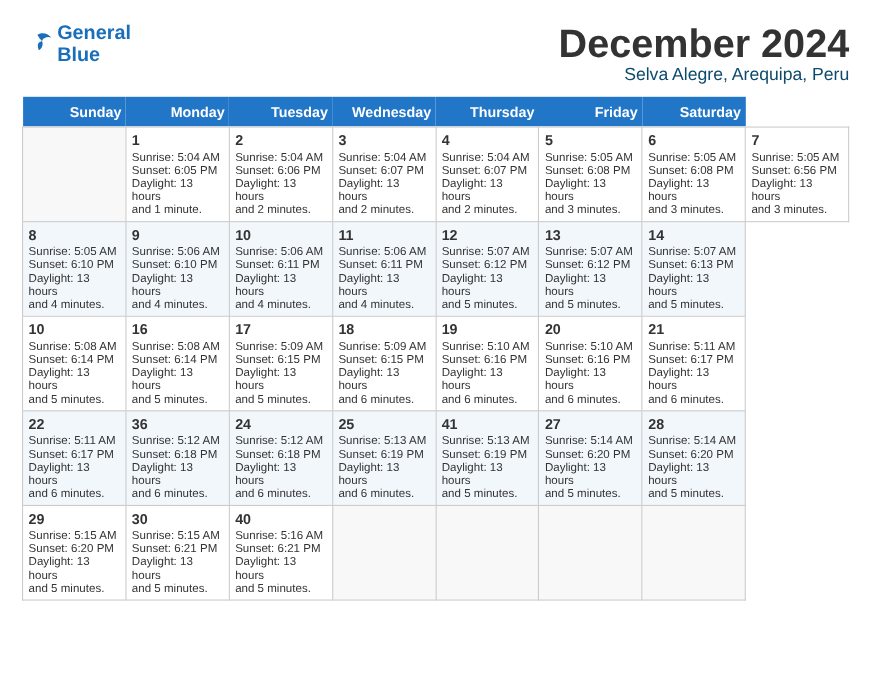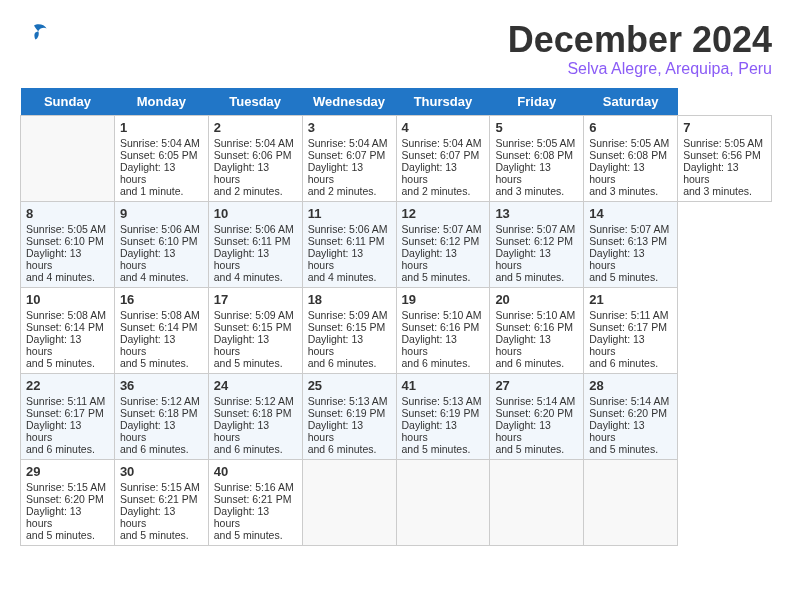--- a/index.html
+++ b/index.html
@@ -39,34 +39,34 @@
       margin-left: 41px;
     }
     .month-title {
       font-size: 36px;
       font-weight: bold;
       color: #333;
       line-height: 1.1;
     }
     .location {
       font-size: 16px;
-      color: #8b5cf6;
+      color: #0c4a6e;
     }
     table {
       width: 100%;
       border-collapse: collapse;
       table-layout: fixed;
     }
     thead tr th {
       background-color: #2176c7;
       color: #fff;
       font-size: 13px;
       font-weight: bold;
       padding: 6px 4px;
-      text-align: center;
+      text-align: right;
     }
     tbody tr td {
       border: 1px solid #ccc;
       vertical-align: top;
       padding: 4px 5px;
       font-size: 10.5px;
       color: #333;
       height: 80px;
     }
     tbody tr:nth-child(odd) td {
@@ -87,20 +87,24 @@
   </style>
 </head>
 <body>
 
 <div class="header-area">
   <div class="logo">
     <svg class="logo-bird" viewBox="0 0 40 40">
       <path d="M20 8 C25 4, 35 6, 38 12 C35 10, 28 11, 26 16 C24 14, 22 12, 20 8Z" fill="#1a6fba"></path>
       <path d="M26 16 C28 20, 26 26, 22 28 C20 24, 20 20, 22 18Z" fill="#1a6fba"></path>
     </svg>
+    <div class="logo-text">
+      <div><span>General</span></div>
+      <div><span>Blue</span></div>
+    </div>
   </div>
   <div class="title-area">
     <div class="month-title">December 2024</div>
     <div class="location">Selva Alegre, Arequipa, Peru</div>
   </div>
 </div>
 
 <table>
   <thead>
     <tr id="header-row">

